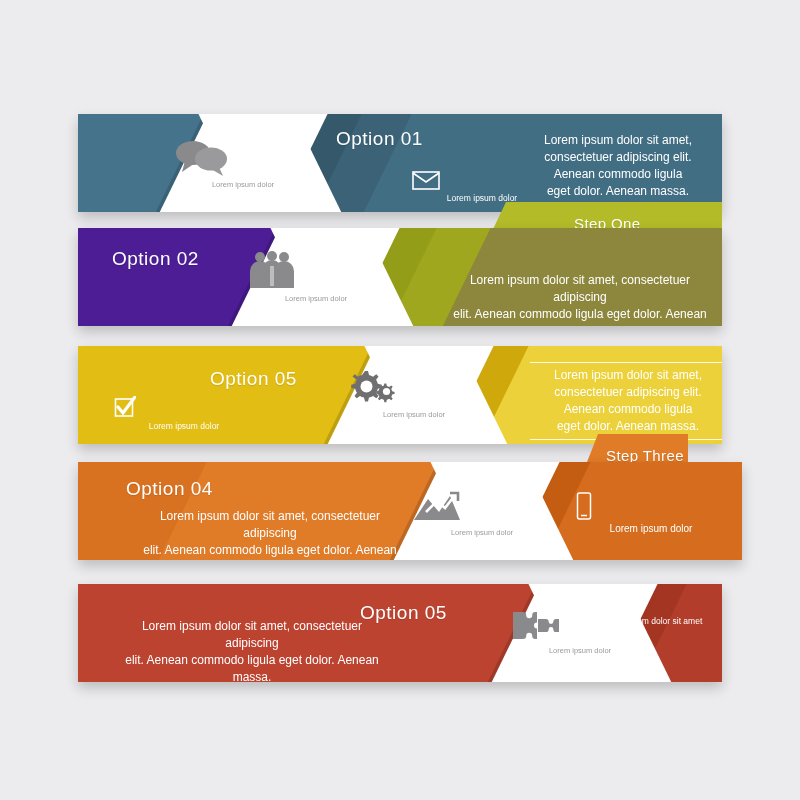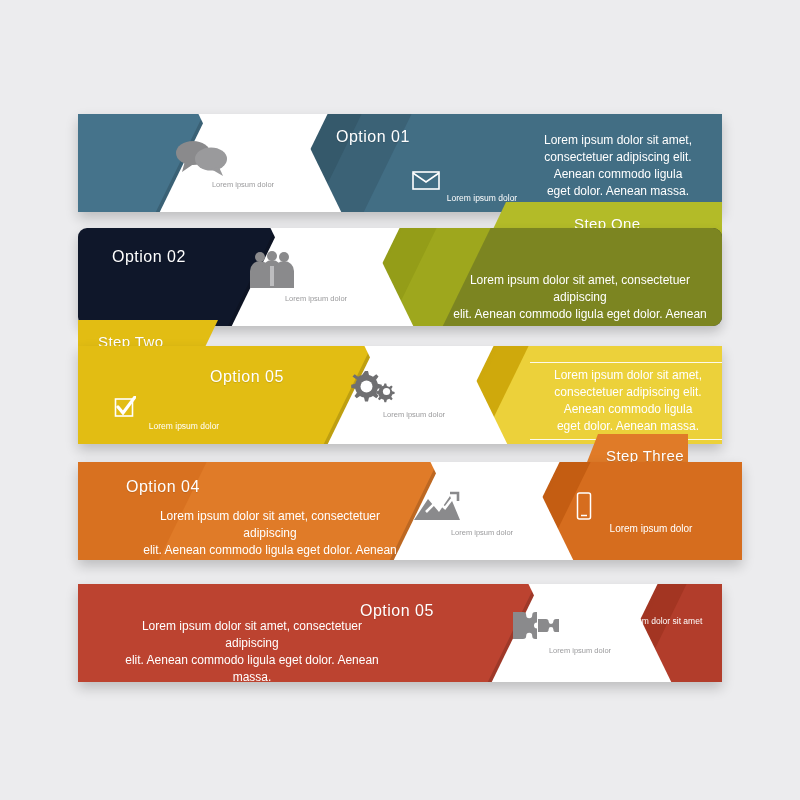--- a/index.html
+++ b/index.html
@@ -28,21 +28,21 @@
     position:absolute;top:-8px;height:140%;
     background:#fff;
   }
   .plate-sh{
     position:absolute;top:-8px;height:140%;
     background:linear-gradient(90deg,rgba(0,0,0,.16),rgba(0,0,0,0));
   }
 
   
   .opt-title{
-    position:absolute;color:#fff;font-size:16px;letter-spacing:.5px;
+    position:absolute;color:#fff;font-size:19px;letter-spacing:.5px;
     white-space:nowrap;text-shadow:0 1px 1px rgba(0,0,0,.12);
   }
   .para{
     position:absolute;color:#fff;font-size:12px;line-height:1.42;
     text-align:center;white-space:pre-line;
   }
   .para.rule-b{border-bottom:1px solid rgba(255,255,255,.9);padding-bottom:5px;}
   .para.rule-tb{
     border-top:1px solid rgba(255,255,255,.9);
     border-bottom:1px solid rgba(255,255,255,.9);
@@ -119,21 +119,21 @@
 Aenean commodo ligula
 eget dolor. Aenean massa.</div>
     </div>
   </div>
 
   <div class="step" style="left:484px;top:202px;width:238px;background:#b3bb28;clip-path:polygon(22px 0,238px 0,238px 46px,0 46px);">
     <span class="lbl" style="left:42px;top:13px;margin-left:48px;">Step One</span>
   </div>
 
   <div class="row" style="top:228px;height:98px;">
-    <div class="band" style="background:#0f172a;border-radius:9px;">
+    <div class="band" style="background:#4c1d95;">
       <div class="band-inner">
         <div class="slab" style="left:264px;width:120px;background:#949d18;transform:skewX(-26deg);"></div>
         <div class="slab" style="left:330px;width:420px;background:#a2ab1f;transform:skewX(-26deg);opacity:.75;"></div>
         <div class="plate-sh" style="left:168px;width:130px;transform:skewX(-26deg);"></div>
         <div class="plate" style="left:172px;width:120px;transform:skewX(-26deg);"></div>
         <div class="plate" style="left:222px;width:95px;transform:skewX(26deg);"></div>
       </div>
 
       <div class="opt-title" style="left:34px;top:20px;">Option 02</div>
 
@@ -151,23 +151,20 @@
         </span>
         <span class="pcap">Lorem ipsum dolor</span>
       </div>
 
       <div class="para rule-b" style="left:368px;top:44px;width:268px;">Lorem ipsum dolor sit amet, consectetuer adipiscing
 elit. Aenean commodo ligula eget dolor. Aenean massa.
 Cum sociis natoque penatibus et magnis dis parturient</div>
     </div>
   </div>
 
-  <div class="step" style="left:78px;top:320px;width:140px;background:#e2bd13;clip-path:polygon(0 0,140px 0,118px 46px,0 46px);">
-    <span class="lbl" style="left:20px;top:13px;">Step Two</span>
-  </div>
 
   <div class="row" style="top:346px;height:98px;">
     <div class="band" style="background:#e2bd13;">
       <div class="band-inner">
         <div class="slab" style="left:400px;width:360px;background:#ecd13a;transform:skewX(-26deg);"></div>
         <div class="slab" style="left:352px;width:70px;background:#cfa90c;transform:skewX(-26deg);"></div>
         <div class="plate-sh" style="left:264px;width:130px;transform:skewX(-26deg);"></div>
         <div class="plate" style="left:268px;width:118px;transform:skewX(-26deg);"></div>
         <div class="plate" style="left:316px;width:95px;transform:skewX(26deg);"></div>
       </div>

